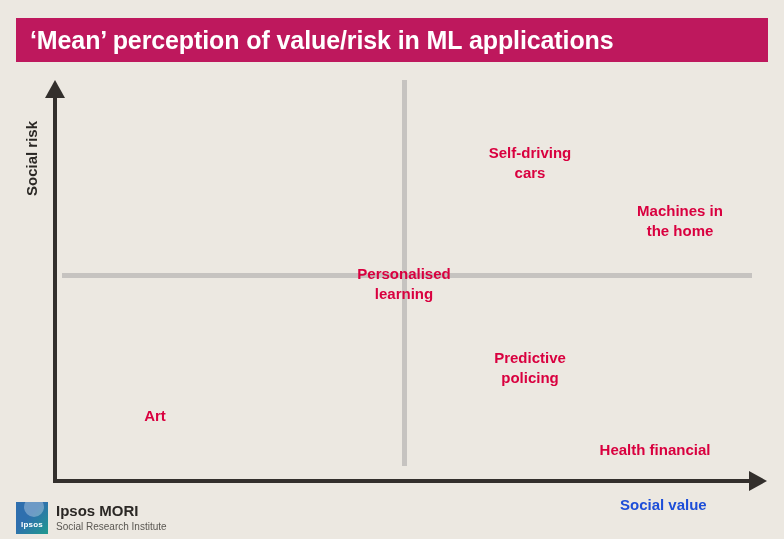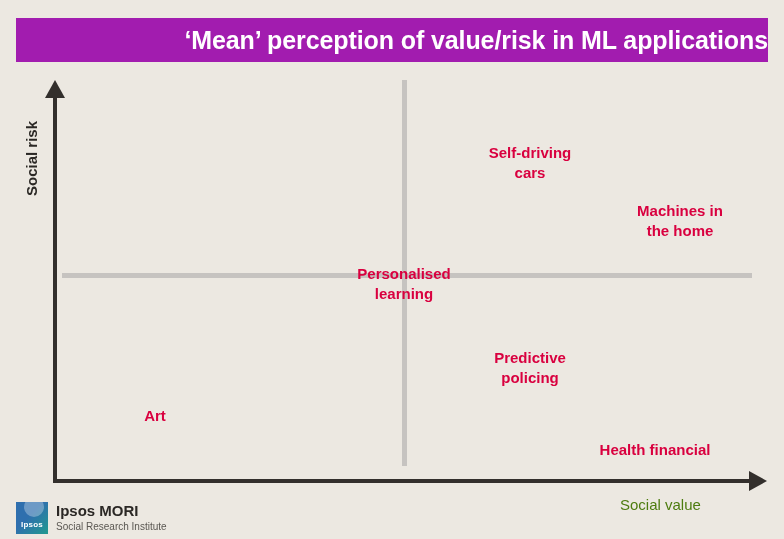--- a/index.html
+++ b/index.html
@@ -20,24 +20,23 @@
     background: #ece8e1;
   }
 
   
   #title-banner {
     position: absolute;
     left: 16px;
     top: 18px;
     width: 752px;
     height: 44px;
-    background: #a21caf;
+    background: #be185d;
     display: flex;
     align-items: center;
-    justify-content: flex-end;
   }
   #title-text {
     color: #ffffff;
     font-size: 25px;
     font-weight: bold;
     letter-spacing: -0.1px;
     padding-left: 14px;
     white-space: nowrap;
   }
 
@@ -89,23 +88,23 @@
     transform: rotate(-90deg);
     color: #2b2825;
     font-size: 15px;
     font-weight: bold;
     white-space: nowrap;
   }
   #x-axis-title {
     position: absolute;
     left: 620px;
     top: 496px;
-    color: #4d7c0f;
-    font-size: 15px;
-    font-weight: normal;
+    color: #1d4ed8;
+    font-size: 15px;
+    font-weight: bold;
     white-space: nowrap;
   }
 
   
   .quadrant-line {
     position: absolute;
     background: #c6c3c0;
   }
   #quadrant-line-vertical {
     left: 402px;

